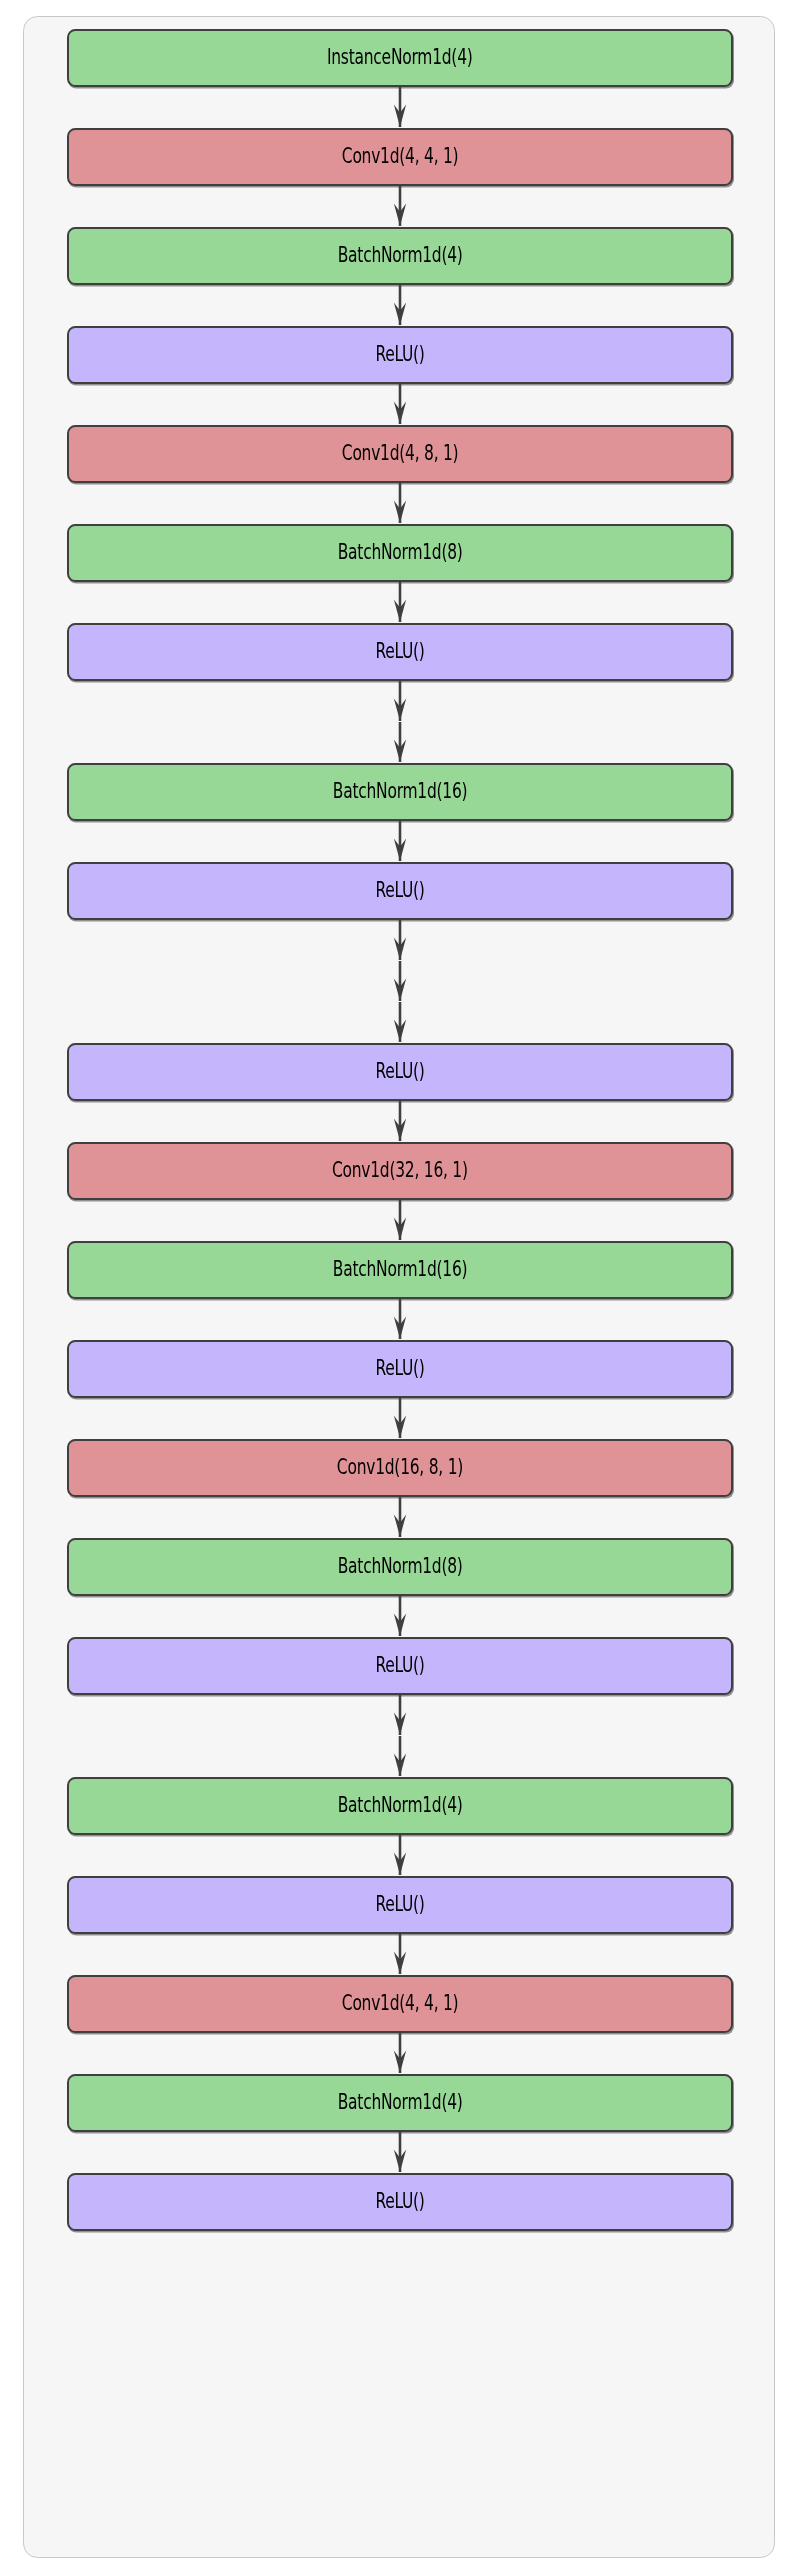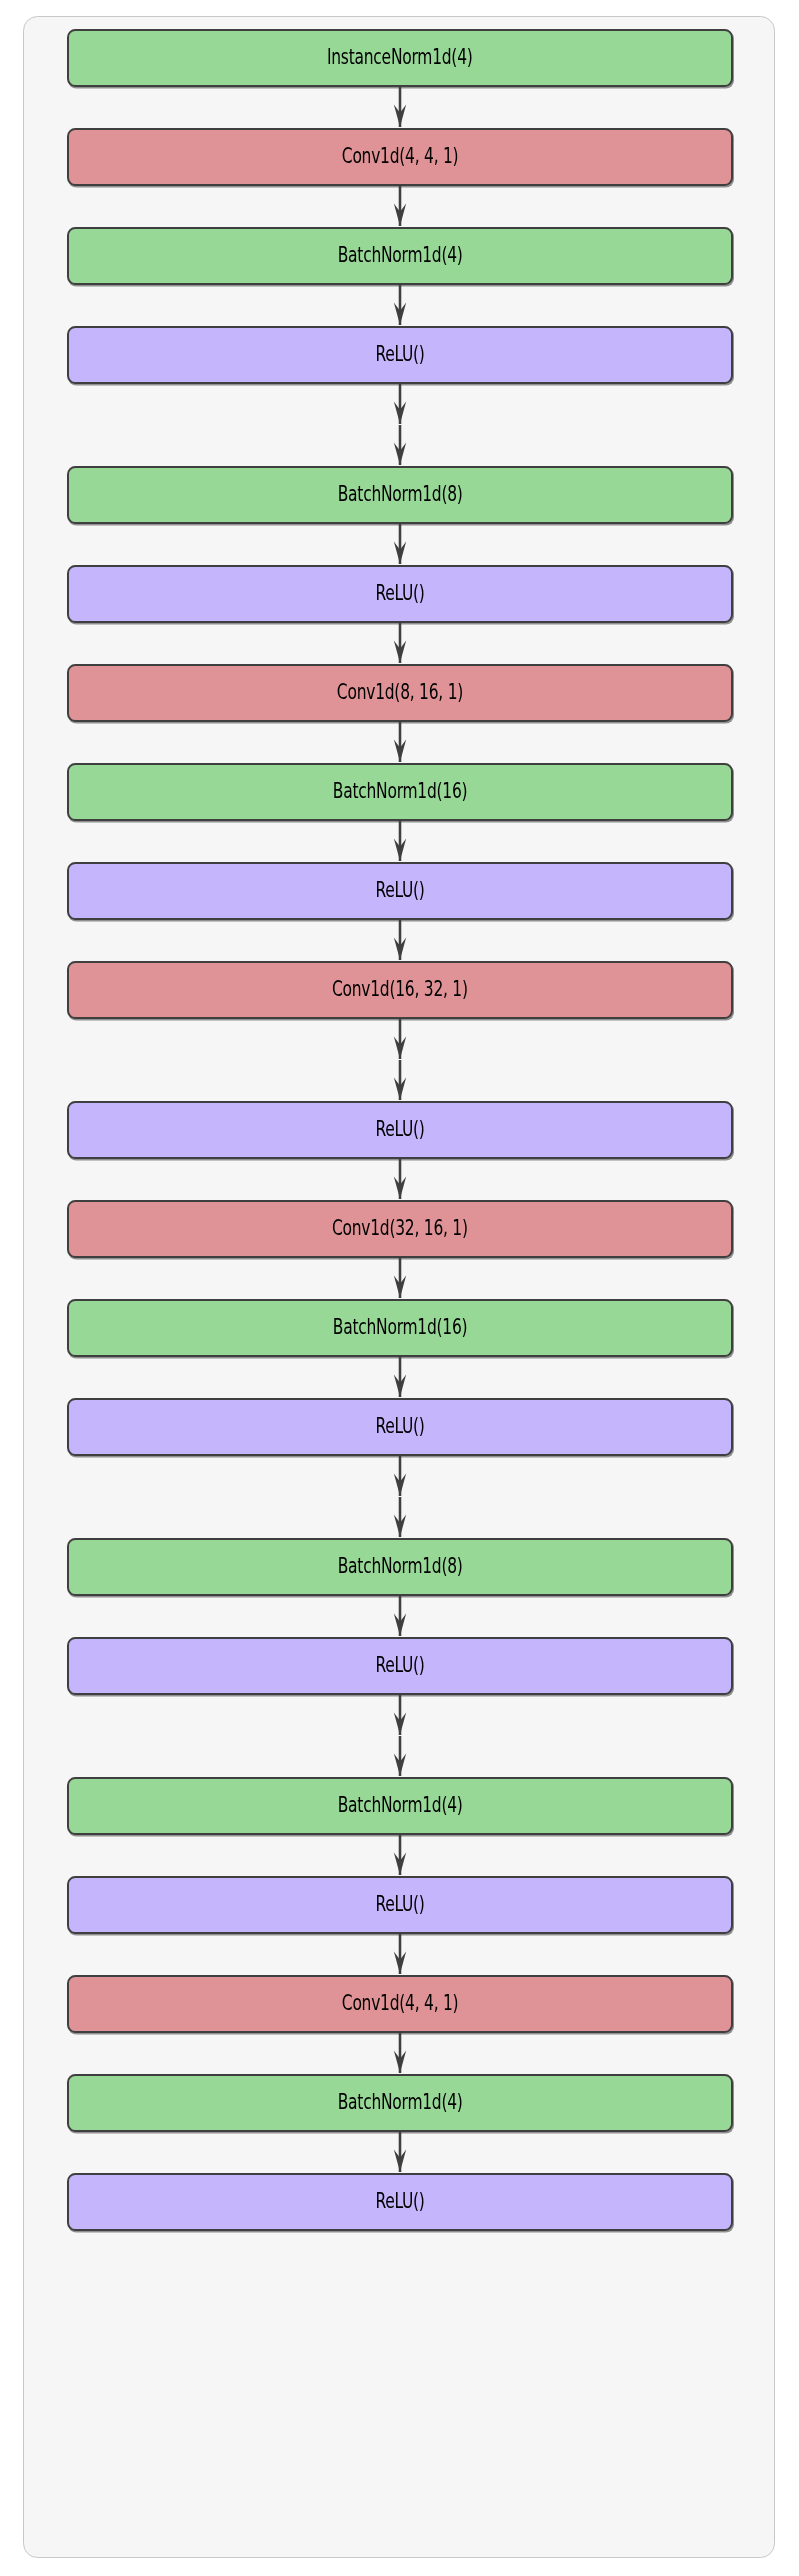--- a/index.html
+++ b/index.html
@@ -121,20 +121,25 @@
         <div class="node-box act">
           <span class="node-label">ReLU()</span>
         </div>
       </div>
       <div class="edge">
         <svg width="21" height="41" viewBox="0 0 40 80" aria-hidden="true">
           <path d="M20 0 L20 70 L20 78 Z" stroke="#3f3f3f" stroke-width="5" fill="none"></path>
           <path d="M8 34 L20 78 L32 34 L20 50 Z" fill="#3f3f3f"></path>
         </svg>
       </div>
+      <div class="node-row">
+        <div class="node-box conv">
+          <span class="node-label">Conv1d(4, 8, 1)</span>
+        </div>
+      </div>
       <div class="edge">
         <svg width="21" height="41" viewBox="0 0 40 80" aria-hidden="true">
           <path d="M20 0 L20 70 L20 78 Z" stroke="#3f3f3f" stroke-width="5" fill="none"></path>
           <path d="M8 34 L20 78 L32 34 L20 50 Z" fill="#3f3f3f"></path>
         </svg>
       </div>
       <div class="node-row">
         <div class="node-box norm">
           <span class="node-label">BatchNorm1d(8)</span>
         </div>
@@ -149,25 +154,20 @@
         <div class="node-box act">
           <span class="node-label">ReLU()</span>
         </div>
       </div>
       <div class="edge">
         <svg width="21" height="41" viewBox="0 0 40 80" aria-hidden="true">
           <path d="M20 0 L20 70 L20 78 Z" stroke="#3f3f3f" stroke-width="5" fill="none"></path>
           <path d="M8 34 L20 78 L32 34 L20 50 Z" fill="#3f3f3f"></path>
         </svg>
       </div>
-      <div class="node-row">
-        <div class="node-box conv">
-          <span class="node-label">Conv1d(8, 16, 1)</span>
-        </div>
-      </div>
       <div class="edge">
         <svg width="21" height="41" viewBox="0 0 40 80" aria-hidden="true">
           <path d="M20 0 L20 70 L20 78 Z" stroke="#3f3f3f" stroke-width="5" fill="none"></path>
           <path d="M8 34 L20 78 L32 34 L20 50 Z" fill="#3f3f3f"></path>
         </svg>
       </div>
       <div class="node-row">
         <div class="node-box norm">
           <span class="node-label">BatchNorm1d(16)</span>
         </div>
@@ -182,25 +182,20 @@
         <div class="node-box act">
           <span class="node-label">ReLU()</span>
         </div>
       </div>
       <div class="edge">
         <svg width="21" height="41" viewBox="0 0 40 80" aria-hidden="true">
           <path d="M20 0 L20 70 L20 78 Z" stroke="#3f3f3f" stroke-width="5" fill="none"></path>
           <path d="M8 34 L20 78 L32 34 L20 50 Z" fill="#3f3f3f"></path>
         </svg>
       </div>
-      <div class="node-row">
-        <div class="node-box conv">
-          <span class="node-label">Conv1d(16, 32, 1)</span>
-        </div>
-      </div>
       <div class="edge">
         <svg width="21" height="41" viewBox="0 0 40 80" aria-hidden="true">
           <path d="M20 0 L20 70 L20 78 Z" stroke="#3f3f3f" stroke-width="5" fill="none"></path>
           <path d="M8 34 L20 78 L32 34 L20 50 Z" fill="#3f3f3f"></path>
         </svg>
       </div>
       <div class="edge">
         <svg width="21" height="41" viewBox="0 0 40 80" aria-hidden="true">
           <path d="M20 0 L20 70 L20 78 Z" stroke="#3f3f3f" stroke-width="5" fill="none"></path>
           <path d="M8 34 L20 78 L32 34 L20 50 Z" fill="#3f3f3f"></path>
@@ -242,20 +237,25 @@
       <div class="node-row">
         <div class="node-box act">
           <span class="node-label">ReLU()</span>
         </div>
       </div>
       <div class="edge">
         <svg width="21" height="41" viewBox="0 0 40 80" aria-hidden="true">
           <path d="M20 0 L20 70 L20 78 Z" stroke="#3f3f3f" stroke-width="5" fill="none"></path>
           <path d="M8 34 L20 78 L32 34 L20 50 Z" fill="#3f3f3f"></path>
         </svg>
+      </div>
+      <div class="node-row">
+        <div class="node-box conv">
+          <span class="node-label">Conv1d(16, 8, 1)</span>
+        </div>
       </div>
       <div class="edge">
         <svg width="21" height="41" viewBox="0 0 40 80" aria-hidden="true">
           <path d="M20 0 L20 70 L20 78 Z" stroke="#3f3f3f" stroke-width="5" fill="none"></path>
           <path d="M8 34 L20 78 L32 34 L20 50 Z" fill="#3f3f3f"></path>
         </svg>
       </div>
       <div class="node-row">
         <div class="node-box norm">
           <span class="node-label">BatchNorm1d(8)</span>

